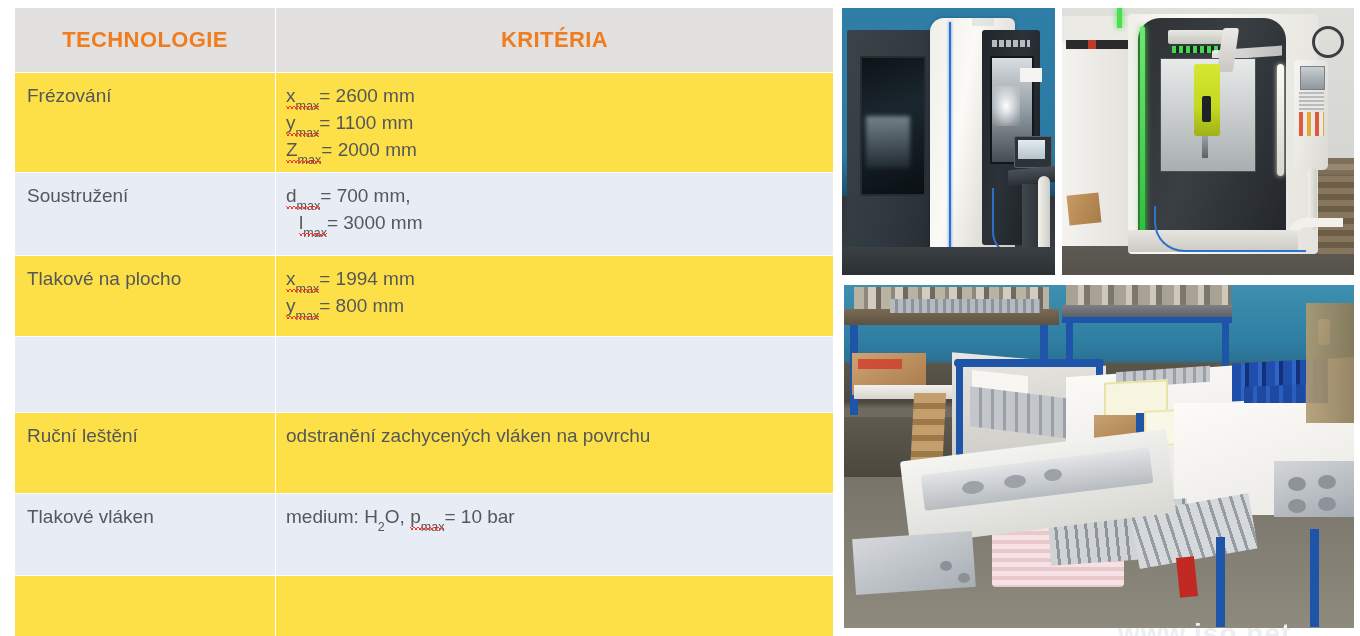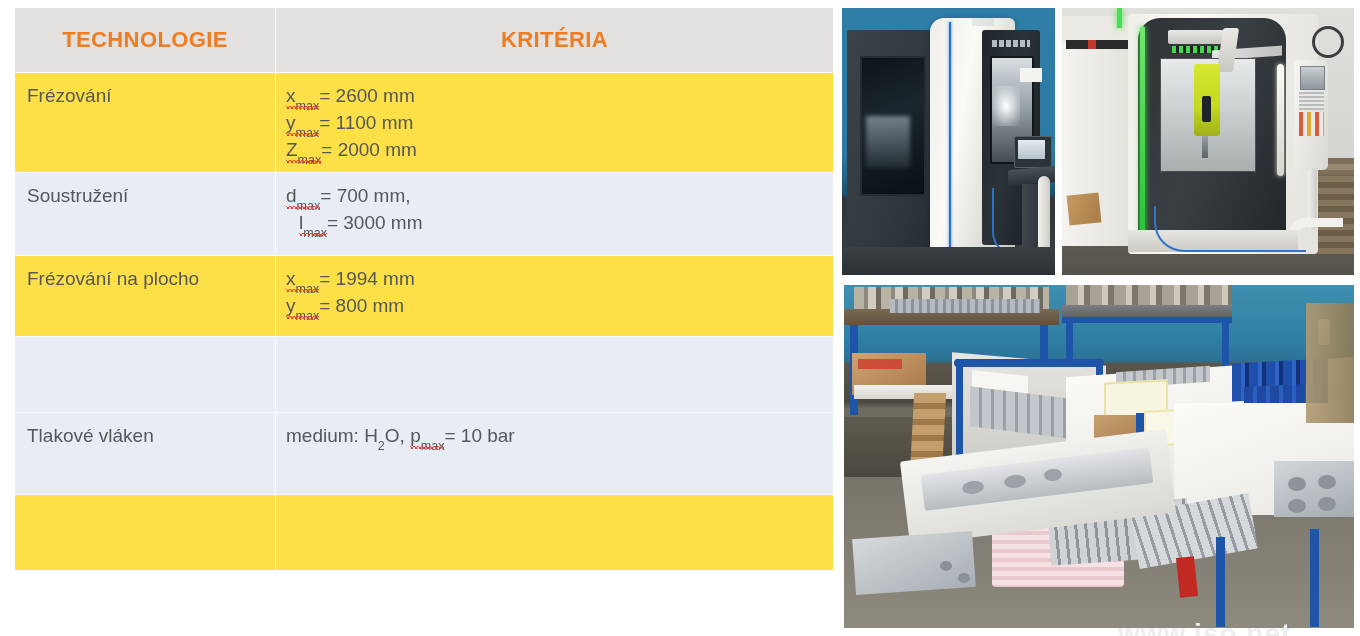--- a/index.html
+++ b/index.html
@@ -286,32 +286,36 @@
 
         <tr class="r-light r-h2">
           <td class="tech">Soustružení</td>
           <td class="crit">
             <span class="ln"><span class="sq"><span>d</span><sub>max</sub></span><span>= 700 mm,</span></span>
             <span class="ln ind"><span class="sq"><span>l</span><sub>max</sub></span><span>= 3000 mm</span></span>
           </td>
         </tr>
 
         <tr class="r-dark r-h3">
-          <td class="tech">Frézování na plocho</td>
+          <td class="tech">Tlakové na plocho</td>
           <td class="crit">
             <span class="ln"><span class="sq"><span>x</span><sub>max</sub></span><span>= 1994 mm</span></span>
             <span class="ln"><span class="sq"><span>y</span><sub>max</sub></span><span>= 800 mm</span></span>
           </td>
         </tr>
 
         <tr class="r-light r-h4">
           <td class="tech"></td>
           <td class="crit"></td>
         </tr>
 
+        <tr class="r-dark r-h5">
+          <td class="tech">Ruční leštění</td>
+          <td class="crit">odstranění zachycených vláken na povrchu</td>
+        </tr>
 
         <tr class="r-light r-h6">
           <td class="tech">Tlakové vláken</td>
           <td class="crit">
             <span class="ln"><span>medium: H</span><sub>2</sub><span>O, </span><span class="sq"><span>p</span><sub>max</sub></span><span>= 10 bar</span></span>
           </td>
         </tr>
 
         <tr class="r-dark r-h7">
           <td class="tech"></td>

